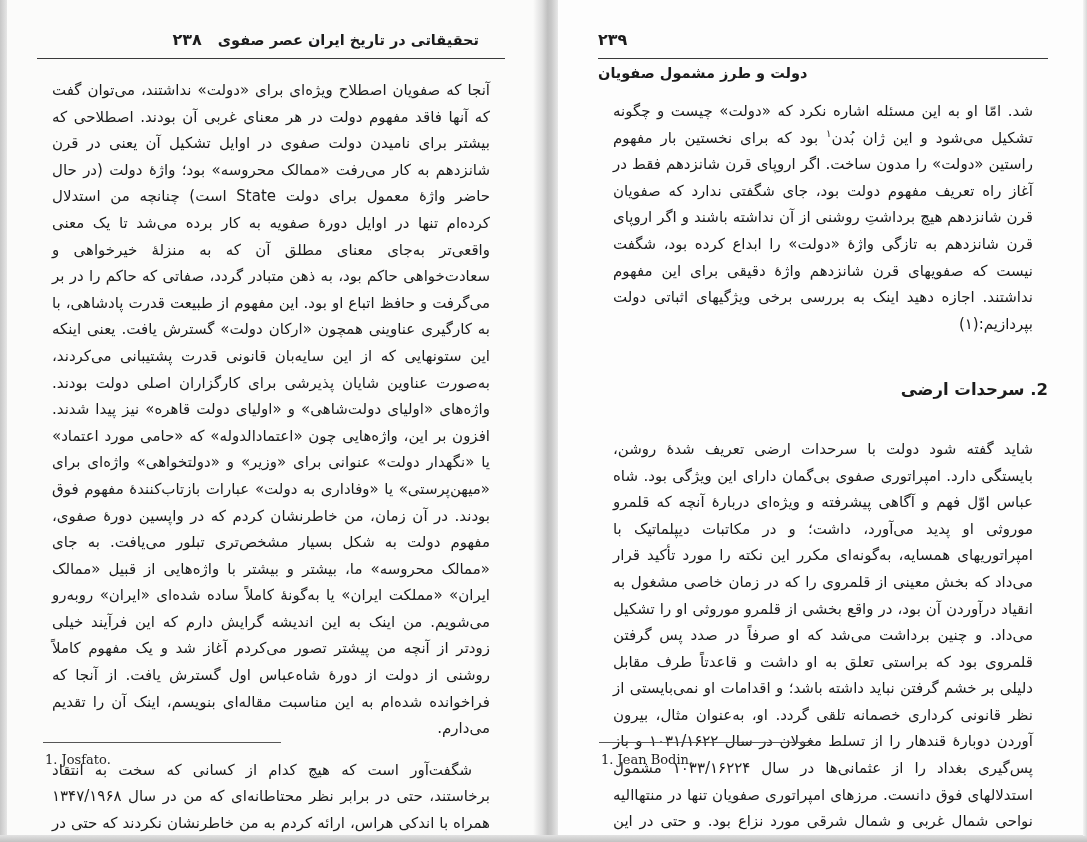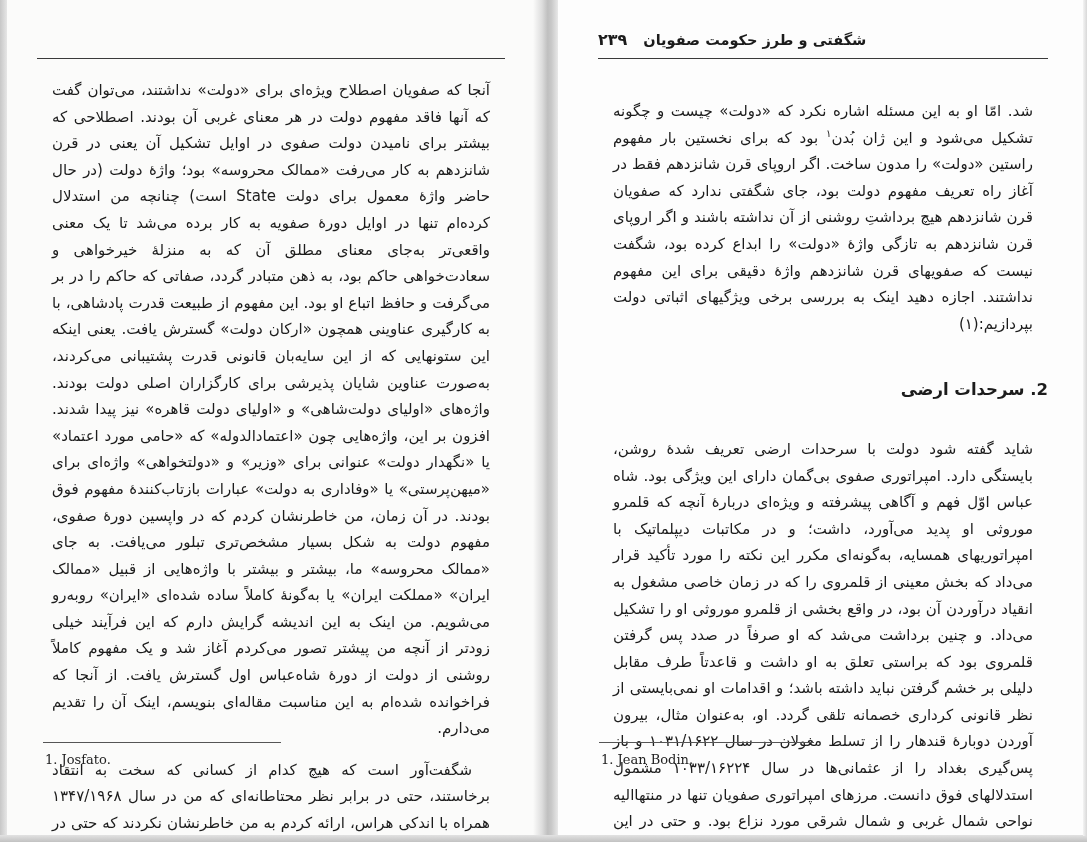--- a/index.html
+++ b/index.html
@@ -38,21 +38,21 @@
   
   .pg-header{
     position:absolute;top:30px;
     display:flex;align-items:baseline;gap:16px;
     direction:ltr;
     font-weight:bold;
   }
   .page--left .pg-header{
     left:30px;width:468px;justify-content:flex-end;padding-right:26px;box-sizing:border-box;
   }
-  .page--right .pg-header{left:40px;width:450px;justify-content:flex-start;}
+  .page--right .pg-header{left:40px;width:450px;justify-content:flex-start;flex-direction:column;}
   .pg-num{font-size:16px;letter-spacing:1px;}
   .pg-title{font-size:14.5px;direction:rtl;}
   .header-rule{
     position:absolute;top:58px;height:0;
     border-top:1.6px solid #3a3a3a;
   }
   .page--left .header-rule{left:30px;width:468px;}
   .page--right .header-rule{left:40px;width:450px;}
 
   
@@ -88,41 +88,45 @@
   .fn-rule{border-top:1.3px solid #555;height:0;margin-bottom:9px;}
   .fn-text{padding-left:2px;}
 </style>
 </head>
 <body>
 
 <div class="book">
 
   <div class="page page--left">
 
+    <div class="pg-header">
+      <span class="pg-num">۲۳۸</span>
+      <span class="pg-title">تحقیقاتی در تاریخ ایران عصر صفوی</span>
+    </div>
     <div class="header-rule"></div>
 
     <div class="pg-body">
       <p class="continues"><span>آنجا که صفویان اصطلاح ویژه‌ای برای «دولت» نداشتند، می‌توان گفت که آنها فاقد مفهوم دولت در هر معنای غربی آن بودند. اصطلاحی که بیشتر برای نامیدن دولت صفوی در اوایل تشکیل آن یعنی در قرن شانزدهم به کار می‌رفت «ممالک محروسه» بود؛ واژهٔ دولت (در حال حاضر واژهٔ معمول برای دولت State است) چنانچه من استدلال کرده‌ام تنها در اوایل دورهٔ صفویه به کار برده می‌شد تا یک معنی واقعی‌تر به‌جای معنای مطلق آن که به منزلهٔ خیرخواهی و سعادت‌خواهی حاکم بود، به ذهن متبادر گردد، صفاتی که حاکم را در بر می‌گرفت و حافظ اتباع او بود. این مفهوم از طبیعت قدرت پادشاهی، با به کارگیری عناوینی همچون «ارکان دولت» گسترش یافت. یعنی اینکه این ستونهایی که از این سایه‌بان قانونی قدرت پشتیبانی می‌کردند، به‌صورت عناوین شایان پذیرشی برای کارگزاران اصلی دولت بودند. واژه‌های «اولیای دولت‌شاهی» و «اولیای دولت قاهره» نیز پیدا شدند. افزون بر این، واژه‌هایی چون «اعتمادالدوله» که «حامی مورد اعتماد» یا «نگهدار دولت» عنوانی برای «وزیر» و «دولتخواهی» واژه‌ای برای «میهن‌پرستی» یا «وفاداری به دولت» عبارات بازتاب‌کنندهٔ مفهوم فوق بودند. در آن زمان، من خاطرنشان کردم که در واپسین دورهٔ صفوی، مفهوم دولت به شکل بسیار مشخص‌تری تبلور می‌یافت. به جای «ممالک محروسه» ما، بیشتر و بیشتر با واژه‌هایی از قبیل «ممالک ایران» «مملکت ایران» یا به‌گونهٔ کاملاً ساده شده‌ای «ایران» روبه‌رو می‌شویم. من اینک به این اندیشه گرایش دارم که این فرآیند خیلی زودتر از آنچه من پیشتر تصور می‌کردم آغاز شد و یک مفهوم کاملاً روشنی از دولت از دورهٔ شاه‌عباس اول گسترش یافت. از آنجا که فراخوانده شده‌ام به این مناسبت مقاله‌ای بنویسم، اینک آن را تقدیم می‌دارم.</span></p>
       <p class="indent continues"><span>شگفت‌آور است که هیچ کدام از کسانی که سخت به انتقاد برخاستند، حتی در برابر نظر محتاطانه‌ای که من در سال ۱۳۴۷/۱۹۶۸ همراه با اندکی هراس، ارائه کردم به من خاطرنشان نکردند که حتی در اروپا، یعنی جایی که توسعهٔ «دولت ـ ملت» در قرن نوزدهم سهم بنیادین و نقش عالی در توسعهٔ سیاسی جهان به مردم اروپا نمود، مفهوم «دولت» تا قرن شانزدهم به‌کار نمی‌رفت. واژهٔ «دولت»</span><span class="fn-ref">۱</span><span> در آغاز از سوی ماکیاولی معرفی</span></p>
     </div>
 
     <div class="footnote">
       <div class="fn-rule"></div>
       <div class="fn-text">1. Josfato.</div>
     </div>
   </div>
 
   <div class="spine"></div>
   <div class="left-edge"></div>
 
   <div class="page page--right">
 
     <div class="pg-header">
       <span class="pg-num">۲۳۹</span>
-      <span class="pg-title">شگفتی و طرز حکومت صفویان</span>
+      <span class="pg-title">دولت و طرز مشمول صفویان</span>
     </div>
     <div class="header-rule"></div>
 
     <div class="pg-body">
       <p><span>شد. امّا او به این مسئله اشاره نکرد که «دولت» چیست و چگونه تشکیل می‌شود و این ژان بُدن</span><span class="fn-ref">۱</span><span> بود که برای نخستین بار مفهوم راستین «دولت» را مدون ساخت. اگر اروپای قرن شانزدهم فقط در آغاز راه تعریف مفهوم دولت بود، جای شگفتی ندارد که صفویان قرن شانزدهم هیچ برداشتِ روشنی از آن نداشته باشند و اگر اروپای قرن شانزدهم به تازگی واژهٔ «دولت» را ابداع کرده بود، شگفت نیست که صفویهای قرن شانزدهم واژهٔ دقیقی برای این مفهوم نداشتند. اجازه دهید اینک به بررسی برخی ویژگیهای اثباتی دولت بپردازیم:(۱)</span></p>
       <p class="section-heading">2. سرحدات ارضی</p>
       <p class="continues"><span>شاید گفته شود دولت با سرحدات ارضی تعریف شدهٔ روشن، بایستگی دارد. امپراتوری صفوی بی‌گمان دارای این ویژگی بود. شاه عباس اوّل فهم و آگاهی پیشرفته و ویژه‌ای دربارهٔ آنچه که قلمرو موروثی او پدید می‌آورد، داشت؛ و در مکاتبات دیپلماتیک با امپراتوریهای همسایه، به‌گونه‌ای مکرر این نکته را مورد تأکید قرار می‌داد که بخش معینی از قلمروی را که در زمان خاصی مشغول به انقیاد درآوردن آن بود، در واقع بخشی از قلمرو موروثی او را تشکیل می‌داد. و چنین برداشت می‌شد که او صرفاً در صدد پس گرفتن قلمروی بود که براستی تعلق به او داشت و قاعدتاً طرف مقابل دلیلی بر خشم گرفتن نباید داشته باشد؛ و اقدامات او نمی‌بایستی از نظر قانونی کرداری خصمانه تلقی گردد. او، به‌عنوان مثال، بیرون آوردن دوبارهٔ قندهار را از تسلط مغولان در سال ۱۰۳۱/۱۶۲۲ و باز پس‌گیری بغداد را از عثمانی‌ها در سال ۱۰۳۳/۱۶۲۲۴ مشمول استدلالهای فوق دانست. مرزهای امپراتوری صفویان تنها در منتهاالیه نواحی شمال غربی و شمال شرقی مورد نزاع بود. و حتی در این نواحی، در بروز حوادث مرزی، سستی صفویان در نگاهداری نیروی نظامی کافی، بیشتر از نامشخص بودن مرزها مسبّب آن حوادث بود. صفویان به‌عنوان مثال، پس از شاه‌اسماعیل اول، در شرق جیحون</span></p>
     </div>
 
     <div class="footnote">

